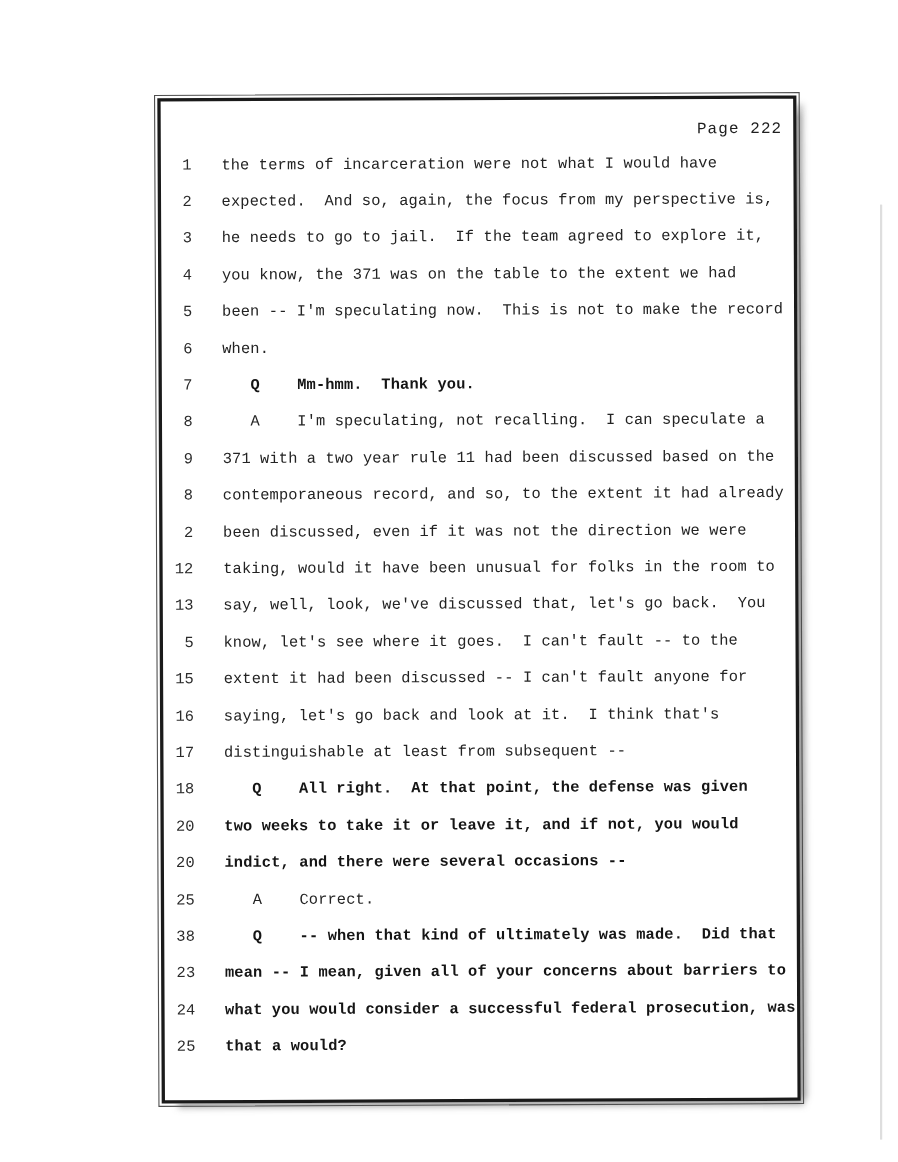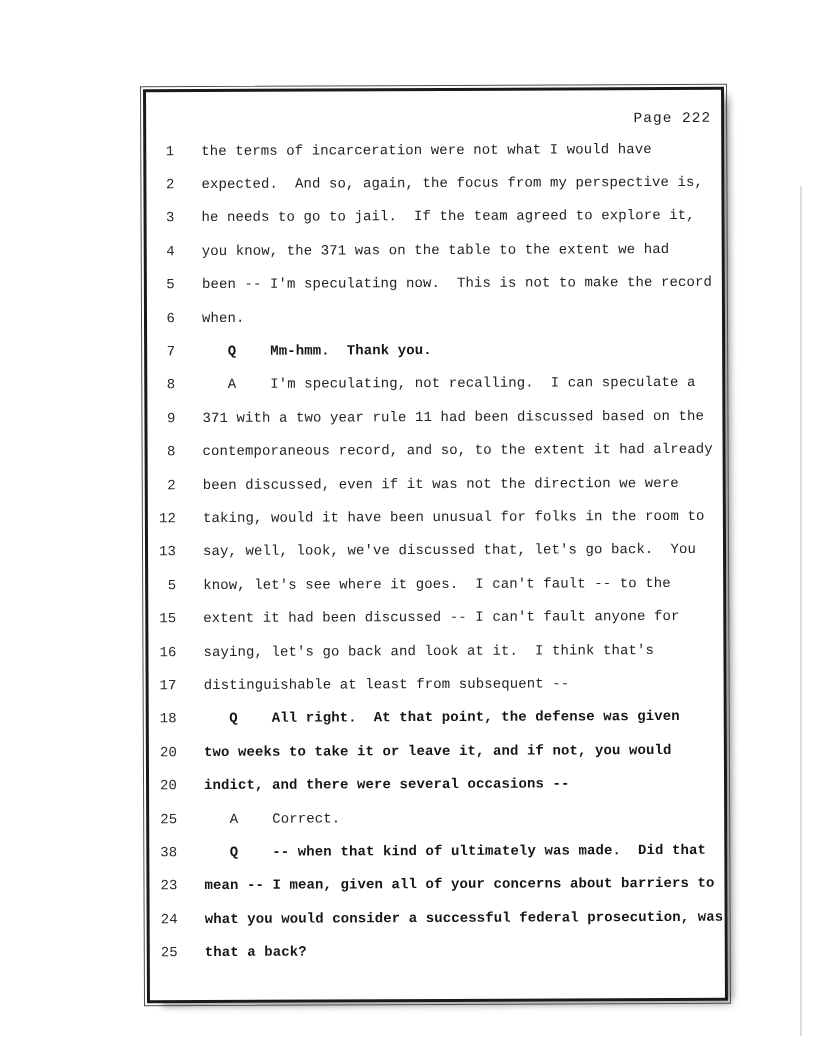--- a/index.html
+++ b/index.html
@@ -182,17 +182,17 @@
         <div class="line bold">
           <span class="num">23</span>
           <span class="text">mean -- I mean, given all of your concerns about barriers to</span>
         </div>
         <div class="line bold">
           <span class="num">24</span>
           <span class="text">what you would consider a successful federal prosecution, was</span>
         </div>
         <div class="line bold">
           <span class="num">25</span>
-          <span class="text">that a back?</span>
+          <span class="text">that a would?</span>
         </div>
       </div>
   </div>
 </div>
 
 </body></html>

